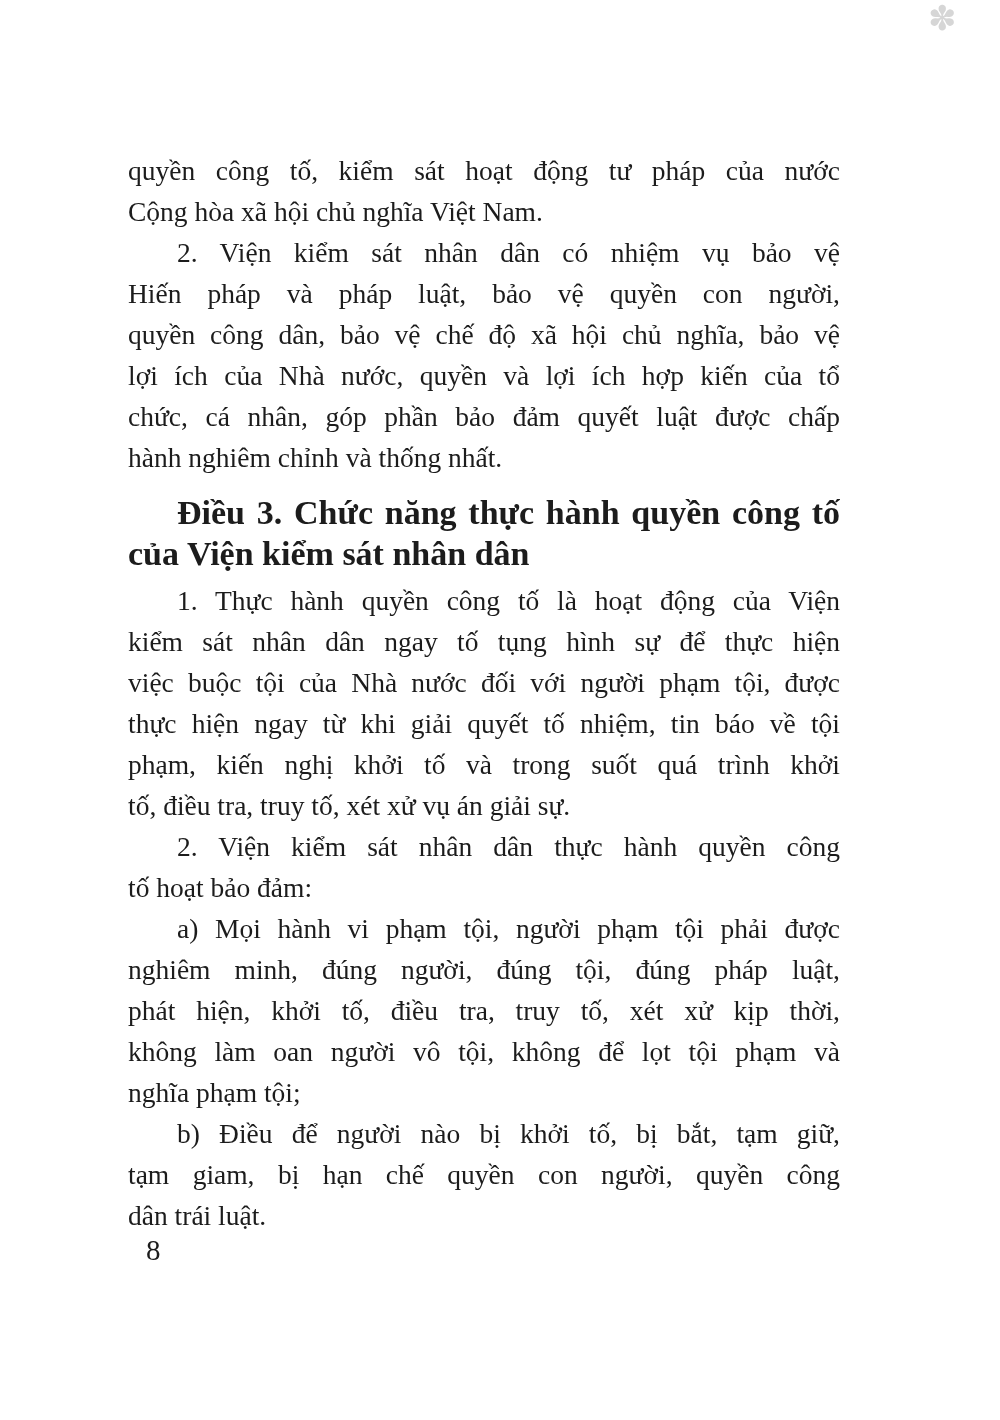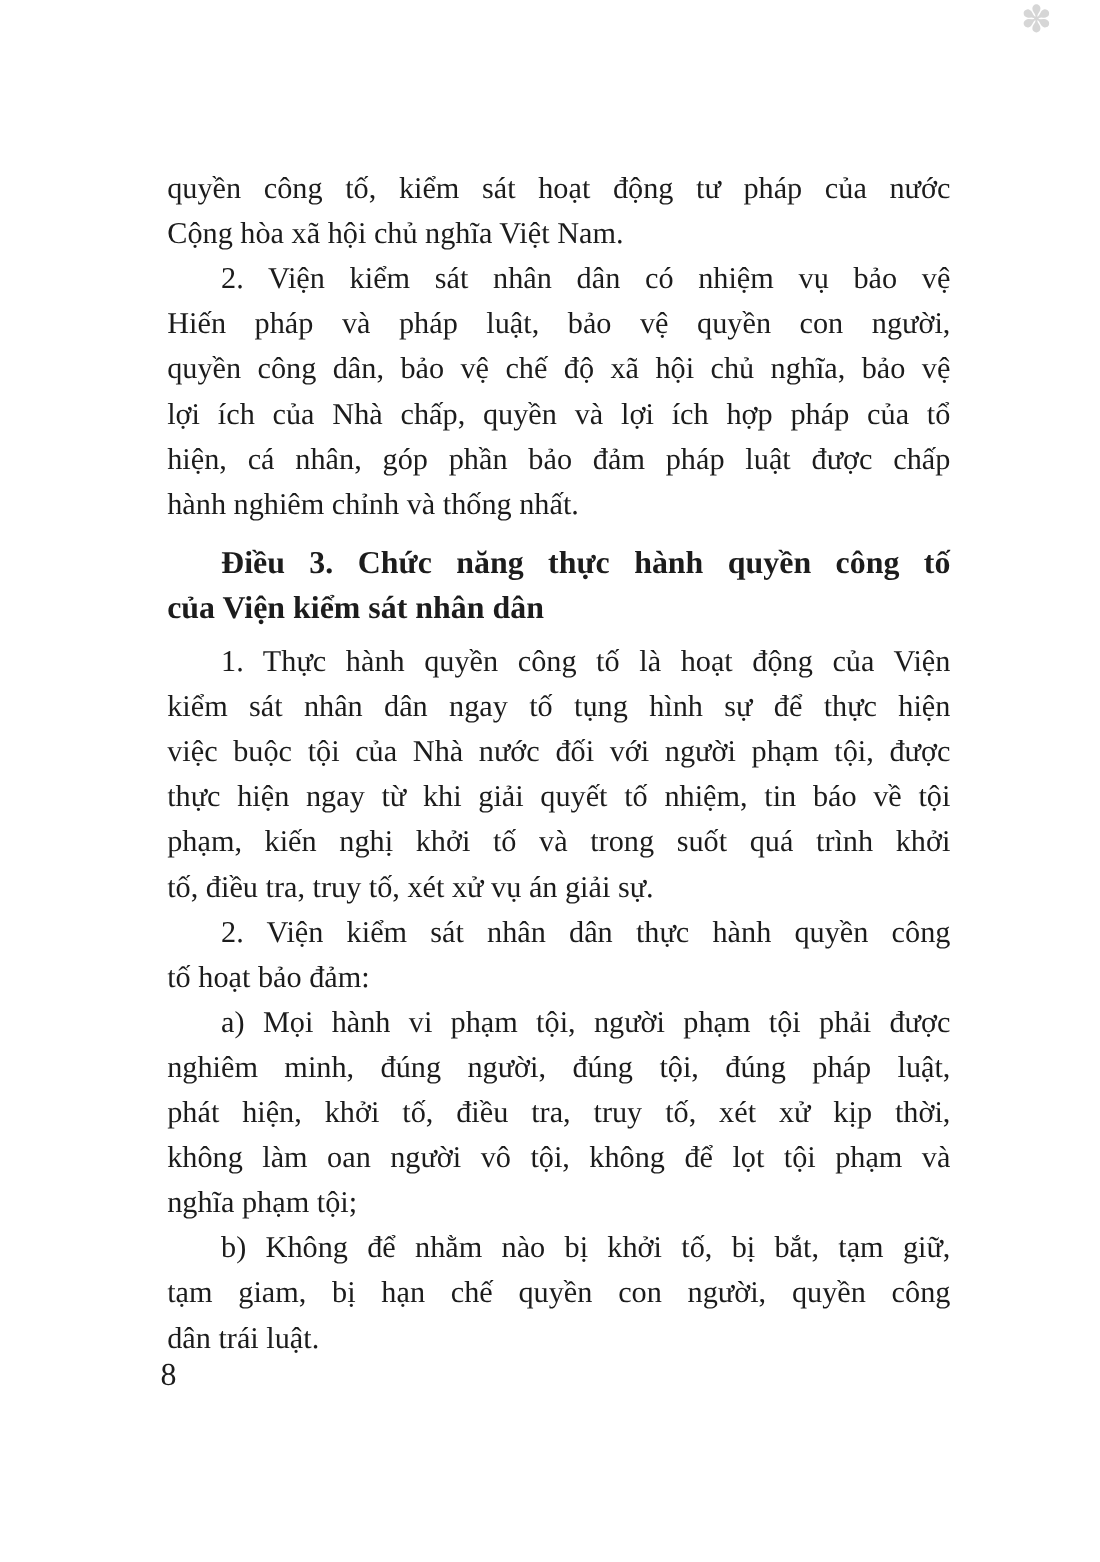--- a/index.html
+++ b/index.html
@@ -20,21 +20,21 @@
     position: absolute;
     left: 928px;
     top: 2px;
     font-size: 34px;
     line-height: 34px;
     color: #d6d6d6;
     user-select: none;
   }
   .page-content {
     position: absolute;
-    left: 152px;
+    left: 128px;
     top: 150px;
     width: 712px;
     font-size: 27.5px;
     line-height: 41px;
   }
   section { margin: 0; padding: 0; }
   .line {
     height: 41px;
     overflow: hidden;
     text-align: justify;
@@ -47,21 +47,21 @@
   }
   .line.indent {
     text-indent: 49px;
   }
   .heading {
     margin-top: 14px;
     margin-bottom: 6px;
   }
   .heading .line {
     font-weight: bold;
-    font-size: 29px;
+    font-size: 34px;
   }
   .page-number {
     position: absolute;
     left: 146px;
     top: 1230px;
     font-size: 29px;
     line-height: 41px;
   }
 </style>
 </head>
@@ -73,22 +73,22 @@
 
   <section>
     <div class="line">quyền công tố, kiểm sát hoạt động tư pháp của nước</div>
     <div class="line last">Cộng hòa xã hội chủ nghĩa Việt Nam.</div>
   </section>
 
   <section>
     <div class="line indent">2. Viện kiểm sát nhân dân có nhiệm vụ bảo vệ</div>
     <div class="line">Hiến pháp và pháp luật, bảo vệ quyền con người,</div>
     <div class="line">quyền công dân, bảo vệ chế độ xã hội chủ nghĩa, bảo vệ</div>
-    <div class="line">lợi ích của Nhà chấp, quyền và lợi ích hợp pháp của tổ</div>
-    <div class="line">hiện, cá nhân, góp phần bảo đảm pháp luật được chấp</div>
+    <div class="line">lợi ích của Nhà nước, quyền và lợi ích hợp kiến của tổ</div>
+    <div class="line">chức, cá nhân, góp phần bảo đảm quyết luật được chấp</div>
     <div class="line last">hành nghiêm chỉnh và thống nhất.</div>
   </section>
 
   <section class="heading">
     <div class="line indent">Điều 3. Chức năng thực hành quyền công tố</div>
     <div class="line last">của Viện kiểm sát nhân dân</div>
   </section>
 
   <section>
     <div class="line indent">1. Thực hành quyền công tố là hoạt động của Viện</div>
@@ -106,20 +106,20 @@
 
   <section>
     <div class="line indent">a) Mọi hành vi phạm tội, người phạm tội phải được</div>
     <div class="line">nghiêm minh, đúng người, đúng tội, đúng pháp luật,</div>
     <div class="line">phát hiện, khởi tố, điều tra, truy tố, xét xử kịp thời,</div>
     <div class="line">không làm oan người vô tội, không để lọt tội phạm và</div>
     <div class="line last">nghĩa phạm tội;</div>
   </section>
 
   <section>
-    <div class="line indent">b) Không để nhằm nào bị khởi tố, bị bắt, tạm giữ,</div>
+    <div class="line indent">b) Điều để người nào bị khởi tố, bị bắt, tạm giữ,</div>
     <div class="line">tạm giam, bị hạn chế quyền con người, quyền công</div>
     <div class="line last">dân trái luật.</div>
   </section>
 
 </main>
 
 <div class="page-number">8</div>
 
 </body></html>

